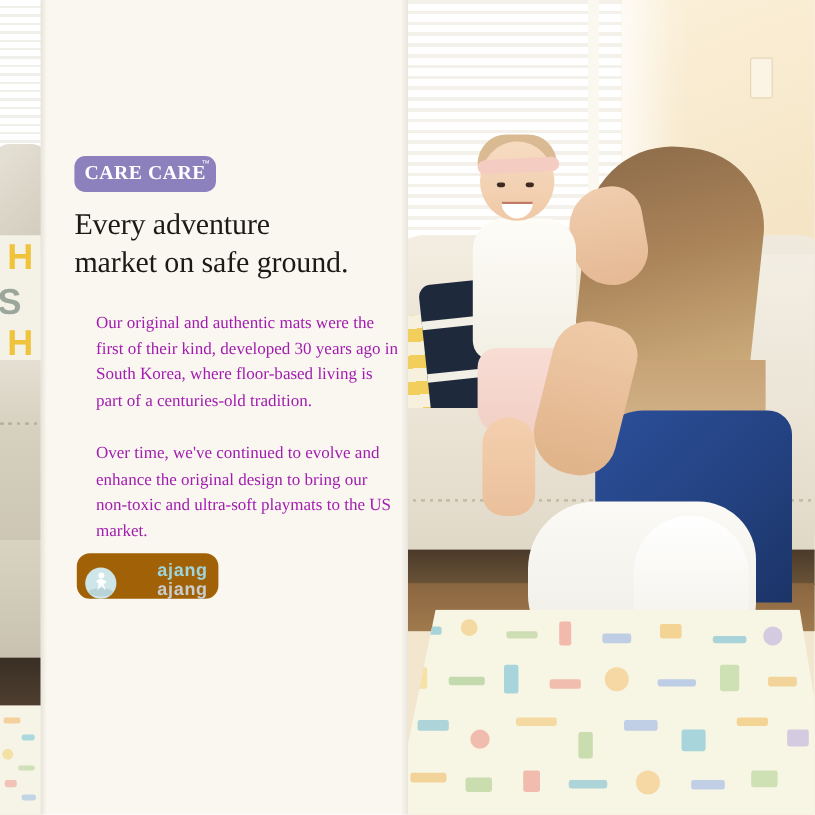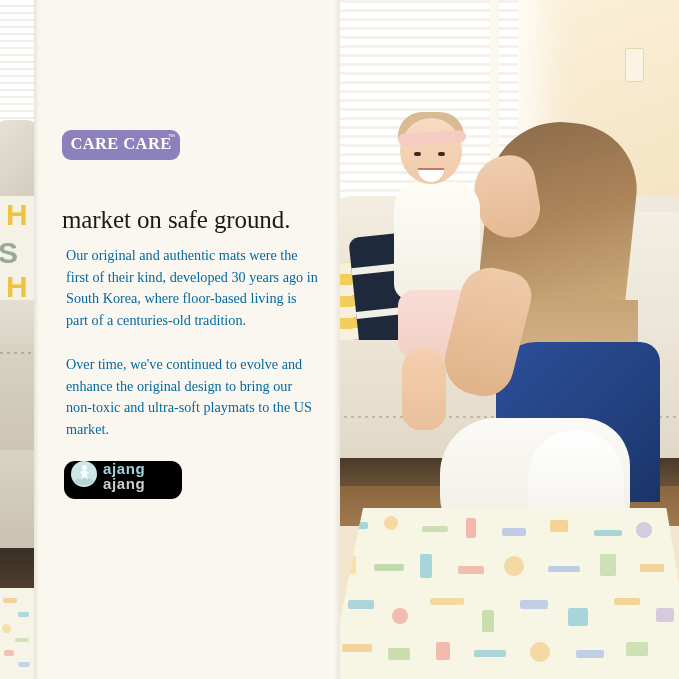--- a/index.html
+++ b/index.html
@@ -142,38 +142,39 @@
   }
 
   
   .para {
     position: absolute;
     left: 62px;
     width: 252px;
     font-family: "Liberation Serif", serif;
     font-size: 14.2px;
     line-height: 1.52;
-    color: #0369a1;
-    margin: 4px;
+    color: #a21caf;
+    margin: 18px;
   }
   .para-1 { top: 241px; }
   .para-2 { top: 350px; }
   .para-3 { top: 512px; }
 
   
   .aj-logo {
     position: absolute;
     left: 64px; top: 461px;
     width: 118px; height: 38px;
-    background: #000000;
+    background: #a16207;
     border-radius: 11px;
     display: flex;
-    align-items: flex-start;
+    align-items: flex-end;
     padding-left: 7px;
     box-sizing: border-box;
+    gap: 28px;
   }
   .aj-mark {
     width: 26px; height: 26px;
     border-radius: 50%;
     background: #cfe6e8;
     position: relative;
     flex: 0 0 auto;
     overflow: hidden;
   }
   .aj-mark .fig-head {
@@ -431,21 +432,21 @@
 
   <div class="panel"></div>
   <div class="panel-edge-l"></div>
   <div class="panel-edge-r"></div>
 
   <div class="bc-logo">
     <span class="bc-logo-text">CARE CARE</span>
     <span class="bc-tm">™</span>
   </div>
 
-  <h1 class="headline"><br><span>market on safe ground.</span></h1>
+  <h1 class="headline"><span>Every adventure</span><br><span>market on safe ground.</span></h1>
 
   <p class="para para-1">Our original and authentic mats were the first of their kind, developed 30 years ago in South Korea, where floor-based living is part of a centuries-old tradition.</p>
   <p class="para para-2">Over time, we've continued to evolve and enhance the original design to bring our non-toxic and ultra-soft playmats to the US market.</p>
 
   <div class="aj-logo">
     <div class="aj-mark">
       <div class="fig-base"></div>
       <div class="fig-head"></div>
       <div class="fig-body"></div>
     </div>

